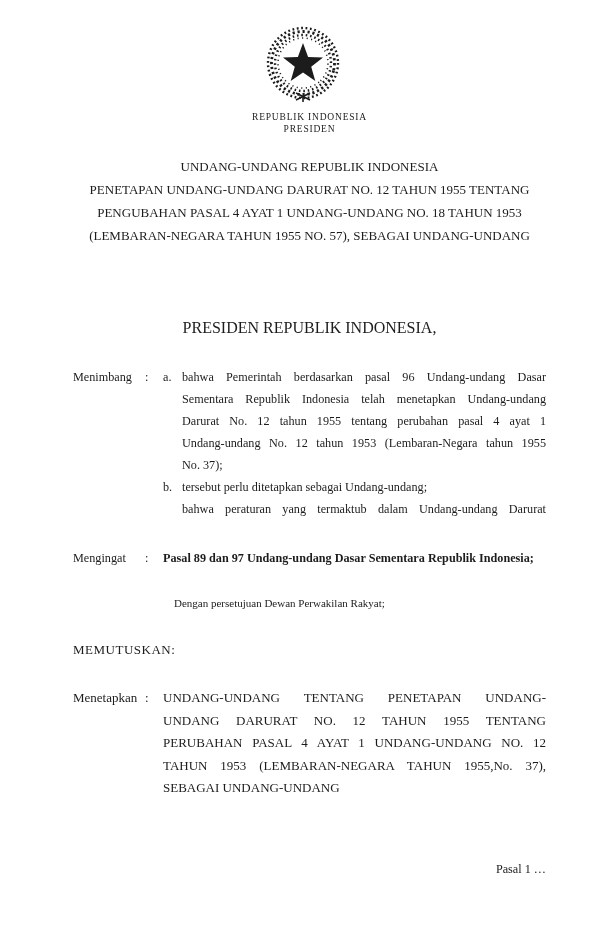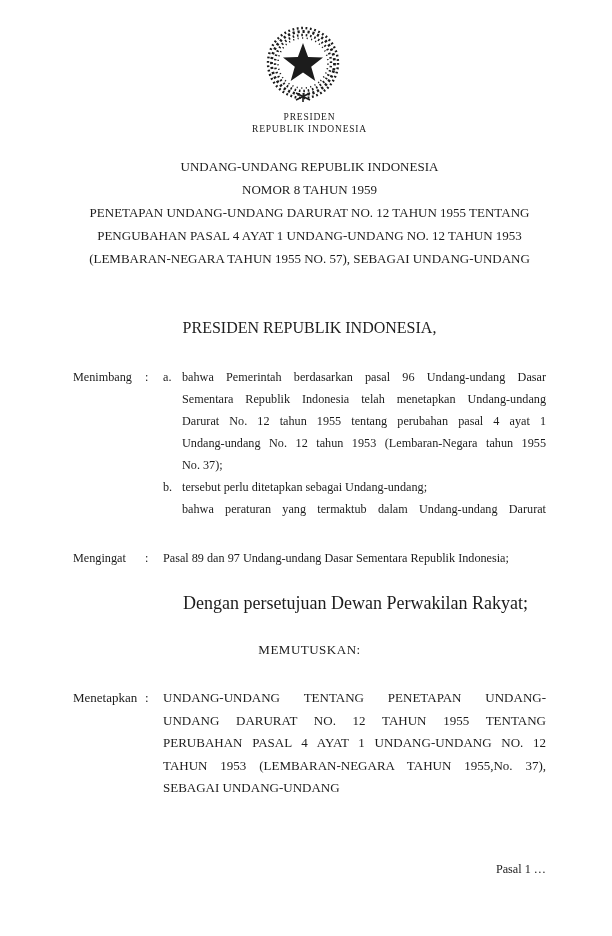--- a/index.html
+++ b/index.html
@@ -78,36 +78,35 @@
 
   .lines-justify .jline {
     text-align: justify;
     text-align-last: justify;
     white-space: nowrap;
   }
   .lines-justify .jline-last {
     text-align-last: left;
   }
 
-  .single-line { margin-left: 90px; white-space: nowrap; }
+  .single-line { margin-left: 90px; white-space: nowrap; font-weight: bold; }
 
   .agreement {
     position: absolute;
-    left: 183px;
+    left: 174px;
     top: 592px;
-    font-size: 18px;
+    font-size: 11px;
     line-height: 22px;
   }
 
   .memutuskan {
     position: absolute;
     left: 73px;
     top: 639px;
     width: 473px;
-    text-align: center;
     font-size: 13px;
     letter-spacing: 0.5px;
     line-height: 22px;
   }
 
   .catchword {
     position: absolute;
     left: 73px;
     top: 858px;
     width: 473px;
@@ -130,29 +129,28 @@
     </g>
     <polygon fill="#1c1c1c" points="40,20 45.1,34 60,34.5 48.2,43.7 52.3,58 40,49.6 27.7,58 31.8,43.7 20,34.5 34.9,34"></polygon>
     <g stroke="#1c1c1c" stroke-width="1.6" fill="none">
       <path d="M33 77 L47 70"></path>
       <path d="M33 70 L47 77"></path>
       <path d="M40 74 L40 79"></path>
     </g>
   </svg>
 
   <div class="emblem-caption">
+    <div>REPUBLIK INDONESIA</div>
     <div>PRESIDEN</div>
-    <div>REPUBLIK INDONESIA</div>
   </div>
 
   <div class="title-block lines-center">
       <div class="jline">UNDANG-UNDANG REPUBLIK INDONESIA</div>
-      <div class="jline">NOMOR 8 TAHUN 1959</div>
       <div class="jline">PENETAPAN UNDANG-UNDANG DARURAT NO. 12 TAHUN 1955 TENTANG</div>
-      <div class="jline">PENGUBAHAN PASAL 4 AYAT 1 UNDANG-UNDANG NO. 12 TAHUN 1953</div>
+      <div class="jline">PENGUBAHAN PASAL 4 AYAT 1 UNDANG-UNDANG NO. 18 TAHUN 1953</div>
       <div class="jline jline-last">(LEMBARAN-NEGARA TAHUN 1955 NO. 57), SEBAGAI UNDANG-UNDANG</div>
     </div>
 
   <div class="salutation">PRESIDEN REPUBLIK INDONESIA,</div>
 
   <div class="section sec-menimbang">
     <span class="lbl">Menimbang</span>
     <span class="colon">:</span>
     <div>
       <div class="item">

